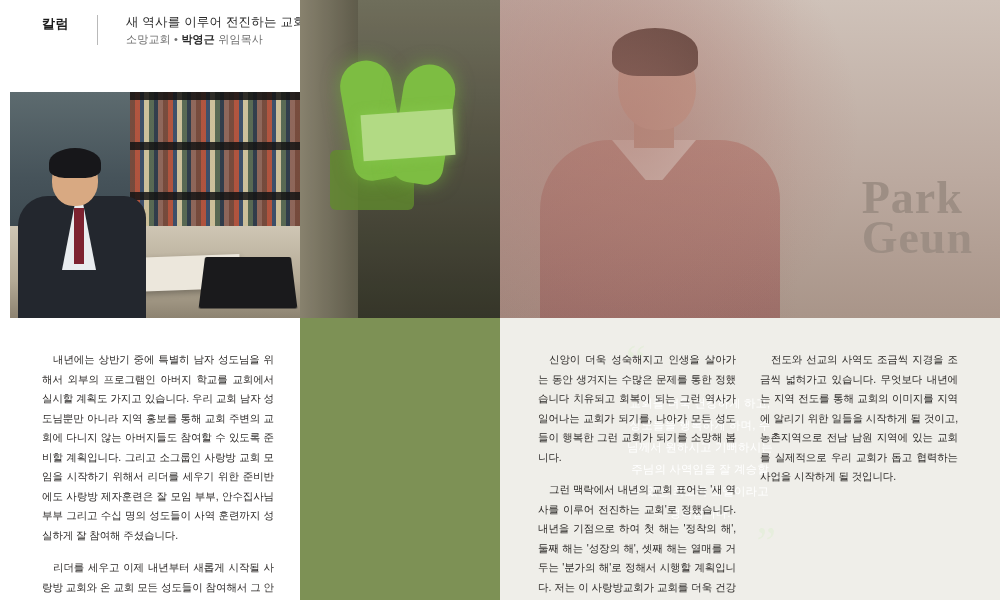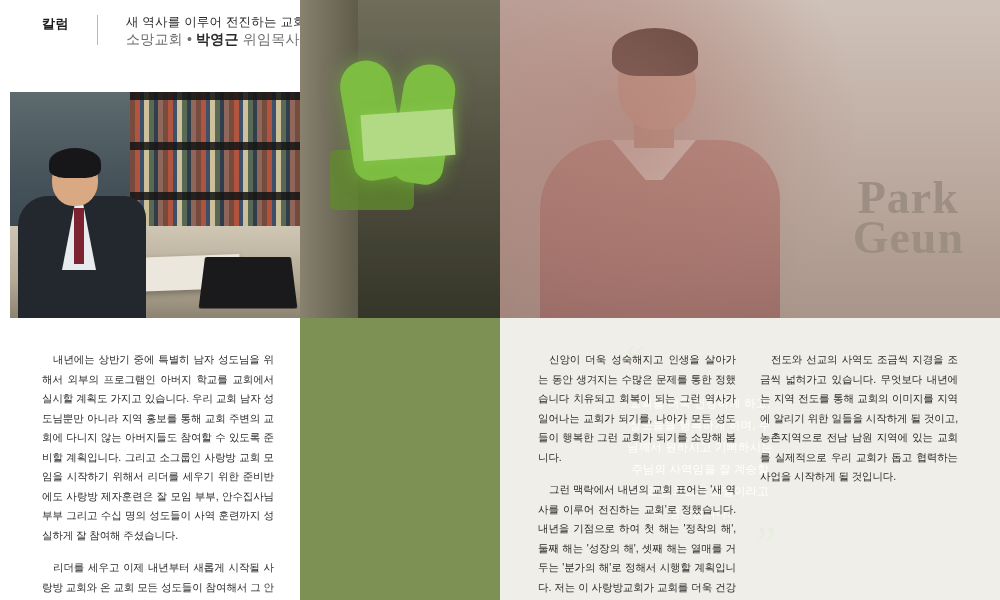--- a/index.html
+++ b/index.html
@@ -52,21 +52,21 @@
     flex-direction: column;
     gap: 3px;
   }
   .head-title {
     font-size: 12.5px;
     color: #2a2a2a;
     line-height: 16px;
     letter-spacing: 0.2px;
   }
   .head-sub {
-    font-size: 14px;
+    font-size: 11px;
     color: #6d6d6d;
     line-height: 13px;
     letter-spacing: 0.2px;
   }
   .head-sub b { color: #2a2a2a; font-weight: bold; }
 
   .header-right {
     position: absolute;
     right: 36px; top: 20px;
     display: flex;
@@ -310,22 +310,22 @@
   }
   .rp-collar {
     position: absolute; left: 82px; top: 112px;
     width: 84px; height: 40px;
     background: #d9cdc5;
     clip-path: polygon(0 0, 100% 0, 60% 100%, 40% 100%);
   }
 
   .title-en {
     position: absolute;
-    right: 36px; top: 178px;
-    text-align: center;
+    right: 27px; top: 178px;
+    text-align: left;
     font-family: "Liberation Serif", serif;
     font-weight: bold;
     font-size: 46px;
     line-height: 40px;
     color: #9d8e84;
     letter-spacing: 1px;
   }
   .title-en span { display: block; }
 
   

